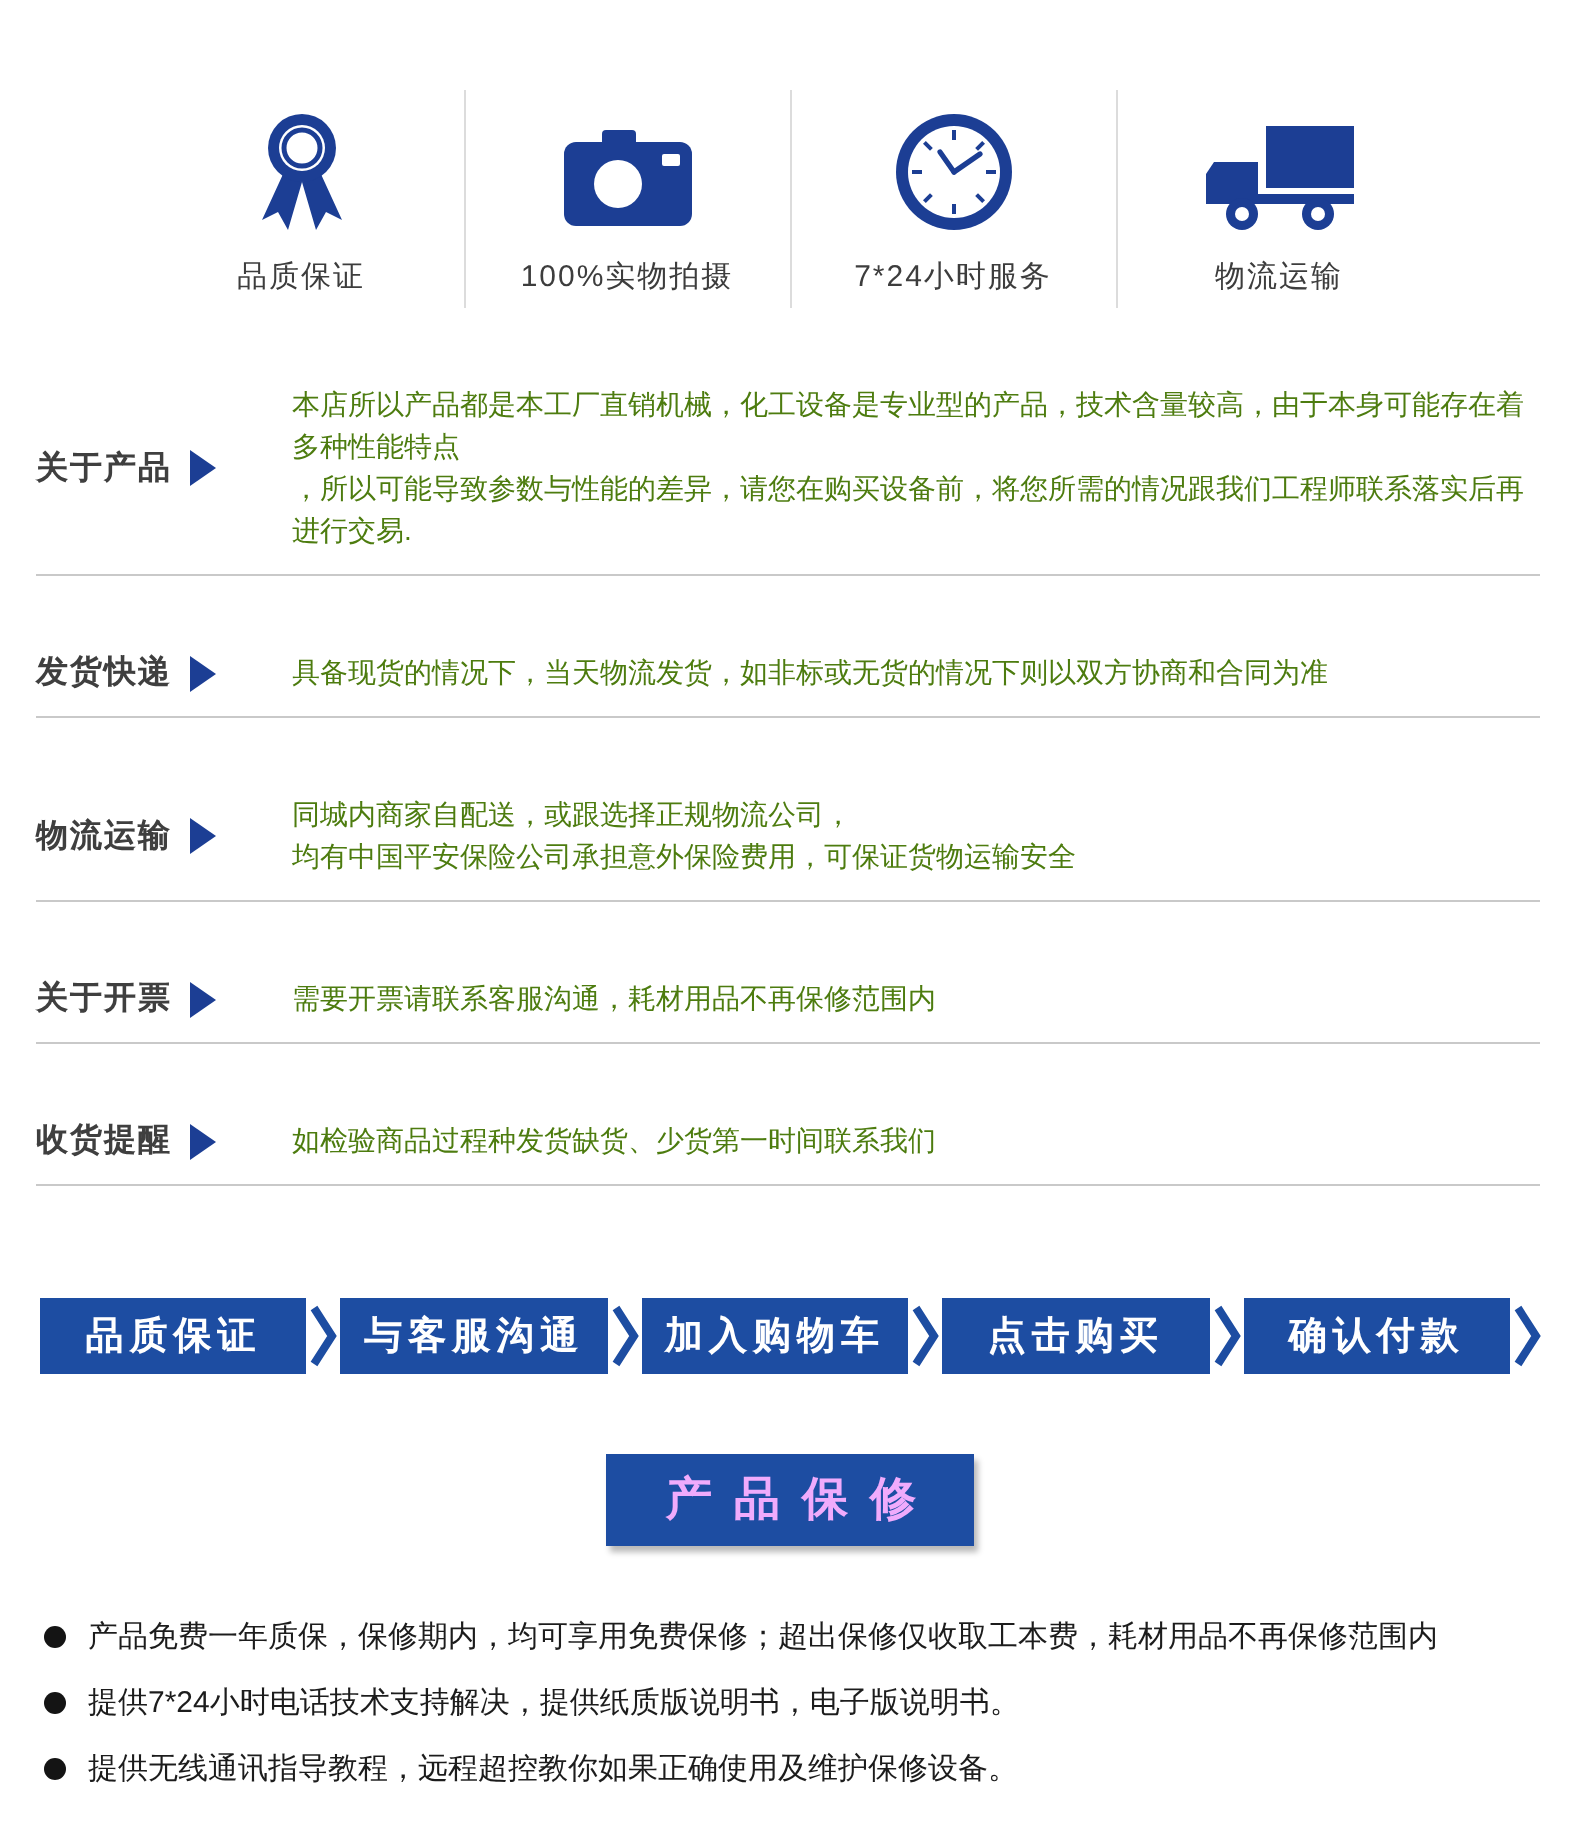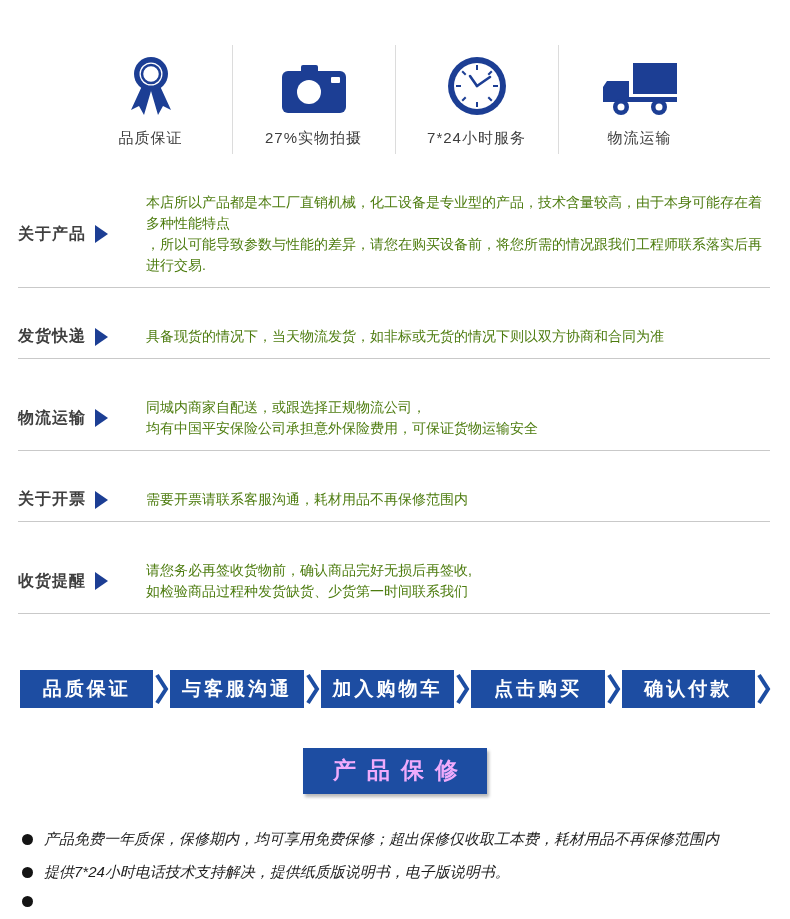--- a/index.html
+++ b/index.html
@@ -51,21 +51,21 @@
     background:var(--primary,#1d4da2); color:#f0abfc;
     font-size:23px; font-weight:bold;
     letter-spacing:11px; padding:7px 18px 8px 30px;
     box-shadow:2px 3px 3px rgba(0,0,0,0.28);
   }
 
   
   .bullets { margin:36px 20px 0 22px; }
   .bullet-line { display:flex; align-items:center; margin-bottom:14px; }
   .dot { width:11px; height:11px; border-radius:50%; background:#141414; flex:none; margin-right:11px; }
-  .bullet-text { font-size:15px; color:#1c1c1c;font-style:italic; }
+  .bullet-text { font-size:15px; color:#1c1c1c; }
 </style>
 </head>
 <body>
 
 <div class="features">
 
   <div class="feature">
     <span class="f-icon">
       <svg width="60" height="62" viewBox="0 0 60 62">
         <polygon points="21,31 30,36 23,60 18,51 10,55" fill="currentColor"></polygon>
@@ -80,21 +80,21 @@
 
   <div class="feature">
     <span class="f-icon">
       <svg width="70" height="56" viewBox="0 0 70 56">
         <rect x="22" y="4" width="17" height="12" rx="2" fill="currentColor"></rect>
         <rect x="3" y="10" width="64" height="42" rx="6" fill="currentColor"></rect>
         <circle cx="30" cy="31" r="12" fill="#ffffff"></circle>
         <rect x="52" y="16" width="9" height="6" rx="1" fill="#ffffff"></rect>
       </svg>
     </span>
-    <span class="f-label">27%实物拍摄</span>
+    <span class="f-label">100%实物拍摄</span>
   </div>
 
   <div class="feature">
     <span class="f-icon">
       <svg width="62" height="62" viewBox="0 0 62 62">
         <circle cx="31" cy="31" r="29" fill="currentColor"></circle>
         <circle cx="31" cy="31" r="23" fill="#ffffff"></circle>
         <g stroke="currentColor" stroke-width="2">
           <line x1="31" y1="10" x2="31" y2="15"></line>
             <line x1="31" y1="47" x2="31" y2="52"></line>
@@ -173,21 +173,20 @@
       <div>需要开票请联系客服沟通，耗材用品不再保修范围内</div>
     </div>
   </div>
 
   <div class="info-row">
     <div class="info-label-wrap">
       <span class="info-label">收货提醒</span>
       <span class="tri"></span>
     </div>
     <div class="info-text">
-      <div>请您务必再签收货物前，确认商品完好无损后再签收,</div>
       <div>如检验商品过程种发货缺货、少货第一时间联系我们</div>
     </div>
   </div>
 </div>
 
 <div class="steps">
   <div class="step">品质保证</div>
   <span class="chev">
     <svg width="15" height="38" viewBox="0 0 15 38">
         <polyline points="3,5 12,19 3,33" fill="none" stroke="currentColor" stroke-width="4"></polyline>
@@ -225,14 +224,15 @@
   <div class="bullet-line">
     <span class="dot"></span>
     <span class="bullet-text">产品免费一年质保，保修期内，均可享用免费保修；超出保修仅收取工本费，耗材用品不再保修范围内</span>
   </div>
   <div class="bullet-line">
     <span class="dot"></span>
     <span class="bullet-text">提供7*24小时电话技术支持解决，提供纸质版说明书，电子版说明书。</span>
   </div>
   <div class="bullet-line">
     <span class="dot"></span>
+    <span class="bullet-text">提供无线通讯指导教程，远程超控教你如果正确使用及维护保修设备。</span>
   </div>
 </div>
 
 </body></html>

